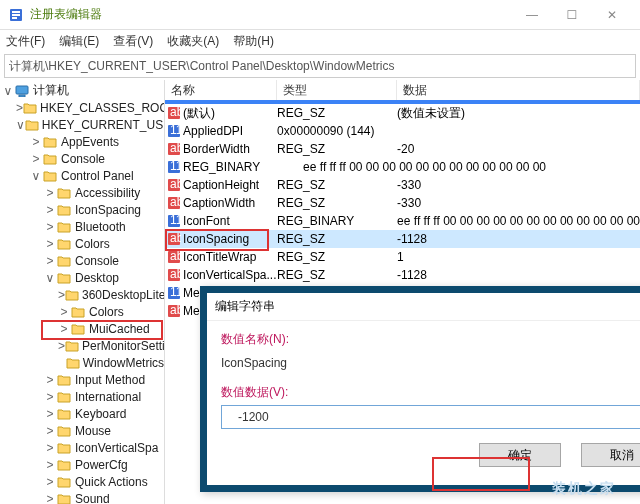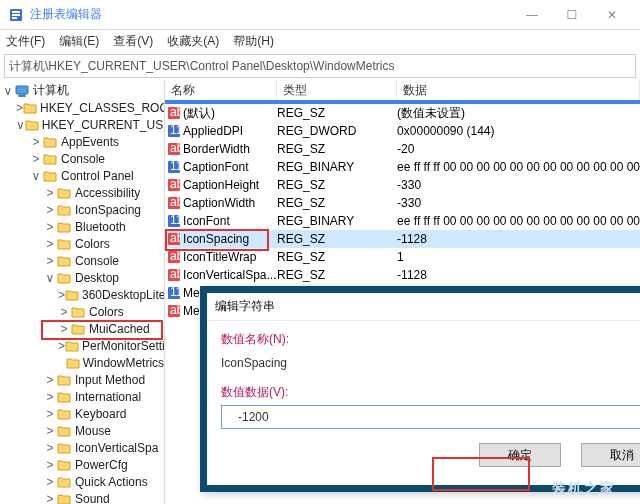--- a/index.html
+++ b/index.html
@@ -1,19 +1,19 @@
 <!DOCTYPE html>
 <html><head>
 <meta charset="utf-8">
 <style>
 *{box-sizing:border-box;margin:0;padding:0;font-family:"Microsoft YaHei",Tahoma,sans-serif;font-size:12px}
 body{width:640px;height:504px;background:#fff;overflow:hidden;position:relative}
 .titlebar{height:30px;display:flex;align-items:center;padding:0 8px;background:#fff;border-bottom:1px solid #e0e0e0}
 .titlebar .ico{width:16px;height:16px;margin-right:6px;display:flex;align-items:center;justify-content:center}
-.title-text{flex:1;color:#3b82f6}
+.title-text{flex:1;color:#4d7c0f}
 .winbtns{display:flex}
 .winbtn{width:40px;height:28px;display:flex;align-items:center;justify-content:center;color:#888}
 .menubar{height:22px;display:flex;align-items:center;padding:0 6px;gap:14px;color:#333}
 .menubar span{cursor:default}
 .addrbar{height:24px;display:flex;align-items:center;border:1px solid #ccc;margin:2px 4px;padding:0 4px;background:#fff;color:#555}
 .splitter{display:flex;height:426px}
 .tree{width:192px;border-right:1px solid #ddd;overflow:hidden;padding:2px 0}
 .listpane{flex:1;position:relative}
 .hdr{display:flex;height:24px;align-items:center;border-bottom:4px solid #3b82f6;color:#333}
 .hdr div{padding:0 6px;border-right:1px solid #e8e8e8;height:100%;display:flex;align-items:center}
@@ -321,42 +321,40 @@
           <span class="dt">(数值未设置)</span>
         </div>
         <div class="row">
           <span class="ic">
             <svg width="14" height="14">
               <rect fill="#3a6fd8" x="1" y="1" width="12" height="12" rx="1"></rect>
               <text x="3" y="10" fill="#fff" font-size="7">110</text>
             </svg>
           </span>
           <span class="nm">AppliedDPI</span>
-          <span class="tp">REG_DWORD</span>
           <span class="dt">0x00000090 (144)</span>
         </div>
         <div class="row">
           <span class="ic">
             <svg width="14" height="14">
               <rect fill="#e04b4b" x="1" y="1" width="12" height="12" rx="1"></rect>
               <text x="3" y="10" fill="#fff" font-size="8">ab</text>
             </svg>
           </span>
           <span class="nm">BorderWidth</span>
           <span class="tp">REG_SZ</span>
           <span class="dt">-20</span>
         </div>
         <div class="row">
           <span class="ic">
             <svg width="14" height="14">
               <rect fill="#3a6fd8" x="1" y="1" width="12" height="12" rx="1"></rect>
               <text x="3" y="10" fill="#fff" font-size="7">110</text>
             </svg>
           </span>
-          <span class="nm">CaptionFont</span>
           <span class="tp">REG_BINARY</span>
           <span class="dt">ee ff ff ff 00 00 00 00 00 00 00 00 00 00 00 00</span>
         </div>
         <div class="row">
           <span class="ic">
             <svg width="14" height="14">
               <rect fill="#e04b4b" x="1" y="1" width="12" height="12" rx="1"></rect>
               <text x="3" y="10" fill="#fff" font-size="8">ab</text>
             </svg>
           </span>

